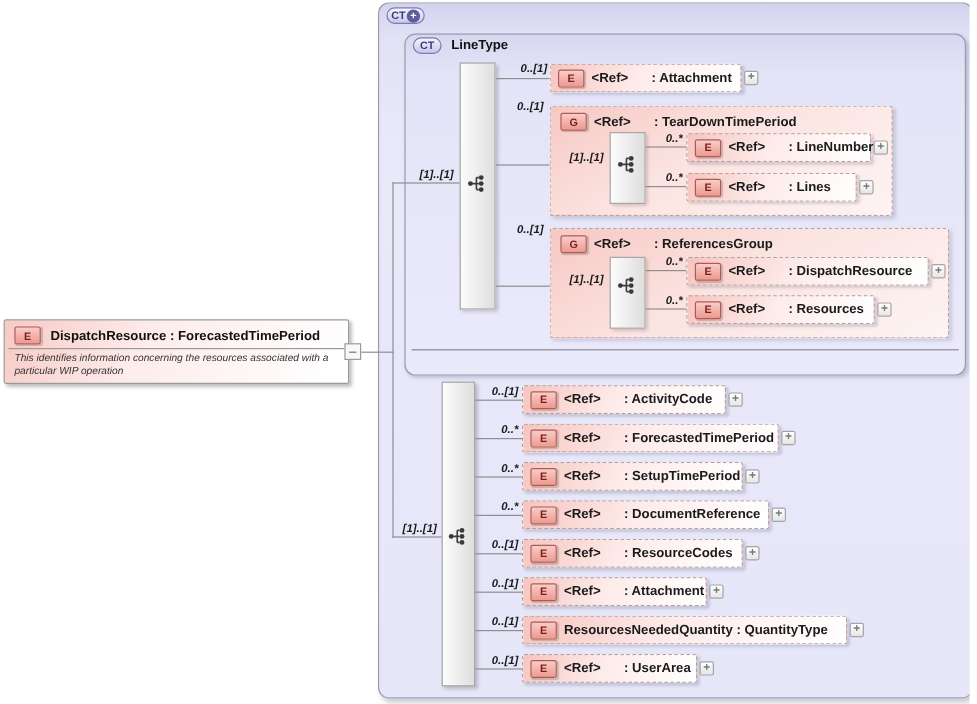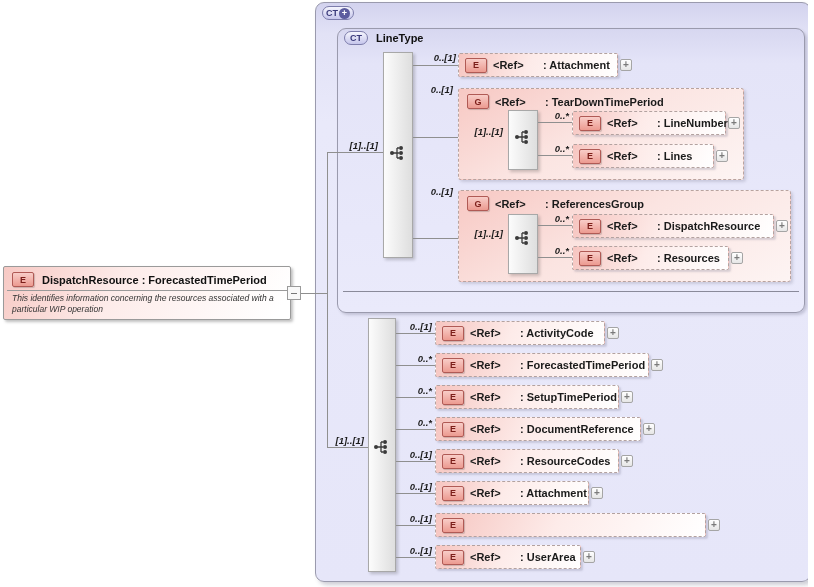--- a/index.html
+++ b/index.html
@@ -261,20 +261,21 @@
     <span class="eg-badge">E</span>
     <span class="ref">&lt;Ref&gt;</span>
     <span>: Attachment</span>
   </div>
   <div class="plus-box" style="left:591px;top:487px;">+</div>
 
   <div class="hline" style="left:396px;top:525px;width:39px;"></div>
   <div class="card-label" style="left:374px;top:513px;">0..[1]</div>
   <div class="elem-box" style="left:435px;top:513px;width:271px;">
     <span class="eg-badge">E</span>
+    <span>ResourcesNeededQuantity : QuantityType</span>
   </div>
   <div class="plus-box" style="left:708px;top:519px;">+</div>
 
   <div class="hline" style="left:396px;top:557px;width:39px;"></div>
   <div class="card-label" style="left:374px;top:545px;">0..[1]</div>
   <div class="elem-box" style="left:435px;top:545px;width:146px;">
     <span class="eg-badge">E</span>
     <span class="ref">&lt;Ref&gt;</span>
     <span>: UserArea</span>
   </div>

